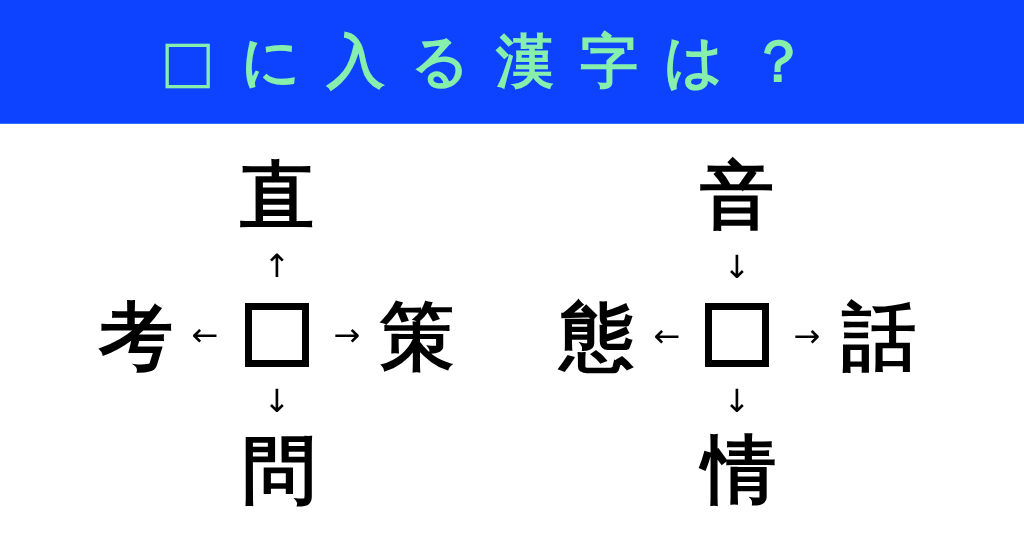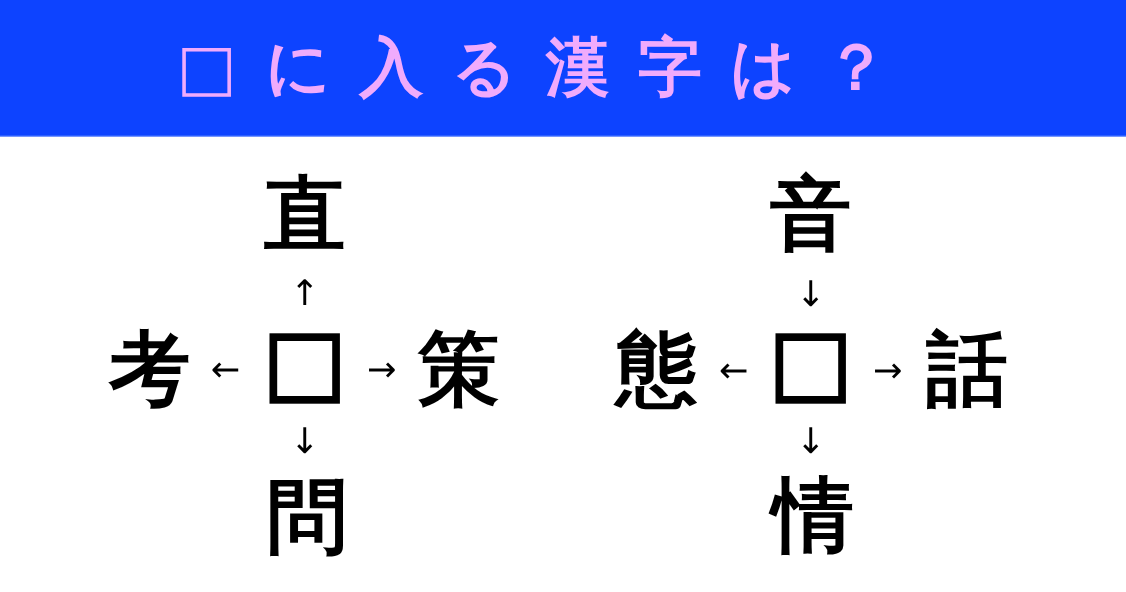--- a/index.html
+++ b/index.html
@@ -22,21 +22,21 @@
       background: #0D43FF;
       border-bottom: 1px solid #3a6bff;
     }
     .title {
       position: absolute;
       left: 0; top: 0;
       width: 968px;
       height: 123px;
       line-height: 123px;
       text-align: center;
-      color: #f0abfc;
+      color: #86efac;
       font-size: 58px;
       font-weight: bold;
       letter-spacing: 26px;
       text-indent: 26px;
       white-space: nowrap;
     }
     .puzzle {
       position: absolute;
       top: 0; left: 0;
     }

